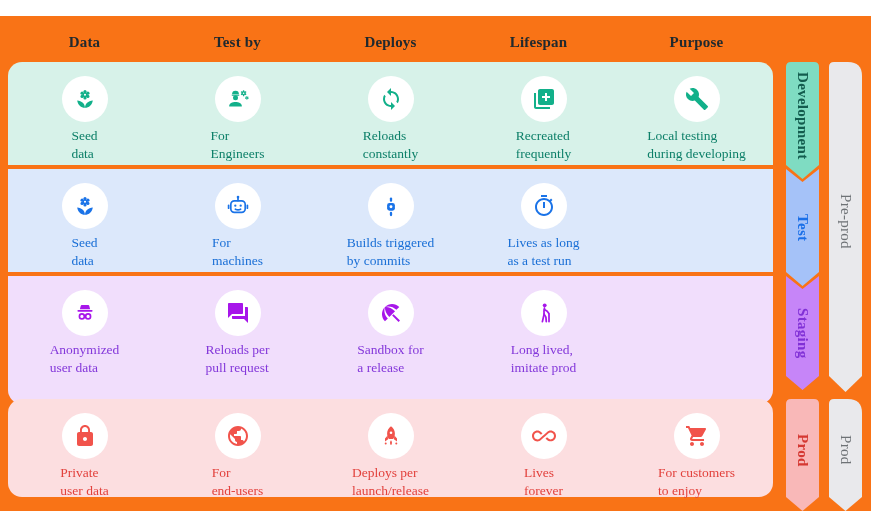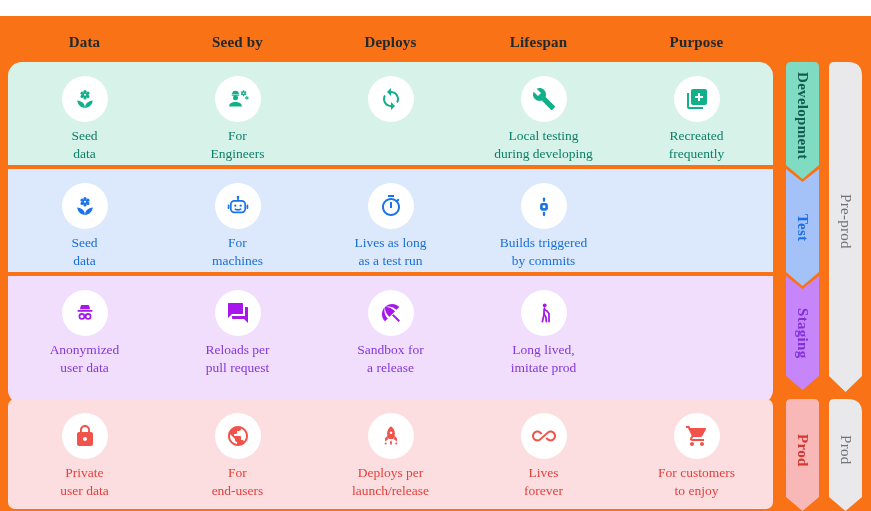--- a/index.html
+++ b/index.html
@@ -14,33 +14,33 @@
     font-size:15px;font-weight:bold;color:#20292e;letter-spacing:.2px;
   }
   
   .band{
     position:absolute;left:8px;width:765px;
     display:grid;grid-template-columns:repeat(5,1fr);
   }
   .band-dev    {top:46px;height:103px;background:#d7f2e9;border-radius:14px 14px 0 0;--icon:#12b08a;--text:#0c7f68;}
   .band-test   {top:153px;height:103px;background:#dce8fb;--icon:#1a73e8;--text:#1a6fd6;}
   .band-staging{top:260px;height:128px;background:#f1defc;border-radius:0 0 14px 14px;--icon:#a716ea;--text:#8438da;}
-  .band-prod   {top:383px;height:110px;background:#fcdee0;border-radius:7px;--icon:#f1534b;--text:#e2413c;}
+  .band-prod   {top:383px;height:98px;background:#fcdee0;border-radius:14px;--icon:#f1534b;--text:#e2413c;}
   .cell{
     display:flex;flex-direction:column;align-items:center;
     padding-top:14px;gap:5px;
   }
   .icon-circle{
     width:46px;height:46px;border-radius:50%;background:#ffffff;
     display:flex;align-items:center;justify-content:center;color:var(--icon);
     flex:0 0 auto;
   }
   .icon-circle svg{width:24px;height:24px;display:block;}
   .cell-label{
-    font-size:13.5px;line-height:17.5px;text-align:center;color:var(--text);
+    font-size:13.5px;line-height:17.5px;color:var(--text);
     white-space:pre-line;font-weight:400;
   }
   
   .tab{
     position:absolute;display:flex;align-items:center;justify-content:center;
   }
   .tab-label{
     writing-mode:vertical-rl;text-orientation:mixed;
     font-size:15px;letter-spacing:.3px;white-space:nowrap;
   }
@@ -74,21 +74,21 @@
     clip-path:path("M 0 5 Q 0 0 5 0 L 19 0 Q 33 0 33 14 L 33 98 L 16.5 112 L 0 98 Z");
     padding-bottom:10px;box-sizing:border-box;font-weight:500;
   }
 </style>
 </head>
 <body>
 
 <div class="canvas">
 
   <div class="col-header" style="left:8px">Data</div>
-  <div class="col-header" style="left:161px">Seed by</div>
+  <div class="col-header" style="left:161px">Test by</div>
   <div class="col-header" style="left:314px">Deploys</div>
   <div class="col-header" style="left:462px">Lifespan</div>
   <div class="col-header" style="left:620px">Purpose</div>
 
   <div class="band band-dev">
     <div class="cell">
       <div class="icon-circle">
         <svg viewBox="0 0 24 24" fill="currentColor">
             <circle cx="12" cy="4.6" r="1.6"></circle>
             <circle cx="14.9" cy="6.2" r="1.6"></circle>
@@ -129,38 +129,40 @@
       </div>
       <div class="cell-label">For
 Engineers</div>
     </div>
     <div class="cell">
       <div class="icon-circle">
         <svg viewBox="0 0 24 24" fill="currentColor">
             <path d="M12 4V1L8 5l4 4V6c3.31 0 6 2.69 6 6 0 1.01-.25 1.97-.7 2.8l1.46 1.46C19.54 15.03 20 13.57 20 12c0-4.42-3.58-8-8-8zm0 14c-3.31 0-6-2.69-6-6 0-1.01.25-1.97.7-2.8L5.24 7.74C4.46 8.97 4 10.43 4 12c0 4.42 3.58 8 8 8v3l4-4-4-4v3z"></path>
           </svg>
       </div>
+      <div class="cell-label">Reloads
+constantly</div>
+    </div>
+    <div class="cell">
+      <div class="icon-circle">
+        <svg viewBox="0 0 24 24" fill="currentColor">
+            <path d="M20 2H8c-1.1 0-2 .9-2 2v12c0 1.1.9 2 2 2h12c1.1 0 2-.9 2-2V4c0-1.1-.9-2-2-2zm-2 9h-3v3h-2v-3h-3V9h3V6h2v3h3v2zM4 6H2v14c0 1.1.9 2 2 2h14v-2H4V6z"></path>
+          </svg>
+      </div>
+      <div class="cell-label">Recreated
+frequently</div>
     </div>
     <div class="cell">
       <div class="icon-circle">
         <svg viewBox="0 0 24 24" fill="currentColor">
             <path d="M22.7 19l-9.1-9.1c.9-2.3.4-5-1.5-6.9-2-2-5-2.4-7.4-1.3L9 6 6 9 1.6 4.7C.4 7.1.9 10.1 2.9 12.1c1.9 1.9 4.6 2.4 6.9 1.5l9.1 9.1c.4.4 1 .4 1.4 0l2.3-2.3c.5-.4.5-1.1.1-1.4z"></path>
           </svg>
       </div>
       <div class="cell-label">Local testing
 during developing</div>
-    </div>
-    <div class="cell">
-      <div class="icon-circle">
-        <svg viewBox="0 0 24 24" fill="currentColor">
-            <path d="M20 2H8c-1.1 0-2 .9-2 2v12c0 1.1.9 2 2 2h12c1.1 0 2-.9 2-2V4c0-1.1-.9-2-2-2zm-2 9h-3v3h-2v-3h-3V9h3V6h2v3h3v2zM4 6H2v14c0 1.1.9 2 2 2h14v-2H4V6z"></path>
-          </svg>
-      </div>
-      <div class="cell-label">Recreated
-frequently</div>
     </div>
   </div>
 
   <div class="band band-test">
     <div class="cell">
       <div class="icon-circle">
         <svg viewBox="0 0 24 24" fill="currentColor">
             <circle cx="12" cy="4.6" r="1.6"></circle>
             <circle cx="14.9" cy="6.2" r="1.6"></circle>
             <circle cx="14.9" cy="9.4" r="1.6"></circle>
@@ -189,37 +191,37 @@
             <circle cx="9.3" cy="11.7" r="1.15" fill="currentColor"></circle>
             <circle cx="14.7" cy="11.7" r="1.15" fill="currentColor"></circle>
           </svg>
       </div>
       <div class="cell-label">For
 machines</div>
     </div>
     <div class="cell">
       <div class="icon-circle">
         <svg viewBox="0 0 24 24" fill="currentColor">
-            <path d="M15 1H9v2h6V1zm-4 13h2V8h-2v6zm8.03-6.61l1.42-1.42c-.43-.51-.9-.99-1.41-1.41l-1.42 1.42C16.07 4.74 14.12 4 12 4c-4.97 0-9 4.03-9 9s4.02 9 9 9 9-4.03 9-9c0-2.12-.74-4.07-1.97-5.61zM12 20c-3.87 0-7-3.13-7-7s3.13-7 7-7 7 3.13 7 7-3.13 7-7 7z"></path>
-          </svg>
-      </div>
-      <div class="cell-label">Lives as long
-as a test run</div>
-    </div>
-    <div class="cell">
-      <div class="icon-circle">
-        <svg viewBox="0 0 24 24" fill="currentColor">
             <rect x="10.85" y="3.4" width="2.3" height="4.4" rx="1.15"></rect>
             <rect x="8.1" y="8.9" width="7.8" height="7.8" rx="2.4"></rect>
             <circle cx="12" cy="12.8" r="1.45" fill="#fff"></circle>
             <rect x="10.85" y="17.8" width="2.3" height="4.4" rx="1.15"></rect>
           </svg>
       </div>
       <div class="cell-label">Builds triggered
 by commits</div>
+    </div>
+    <div class="cell">
+      <div class="icon-circle">
+        <svg viewBox="0 0 24 24" fill="currentColor">
+            <path d="M15 1H9v2h6V1zm-4 13h2V8h-2v6zm8.03-6.61l1.42-1.42c-.43-.51-.9-.99-1.41-1.41l-1.42 1.42C16.07 4.74 14.12 4 12 4c-4.97 0-9 4.03-9 9s4.02 9 9 9 9-4.03 9-9c0-2.12-.74-4.07-1.97-5.61zM12 20c-3.87 0-7-3.13-7-7s3.13-7 7-7 7 3.13 7 7-3.13 7-7 7z"></path>
+          </svg>
+      </div>
+      <div class="cell-label">Lives as long
+as a test run</div>
     </div>
   </div>
 
   <div class="band band-staging">
     <div class="cell">
       <div class="icon-circle">
         <svg viewBox="0 0 24 24" fill="currentColor">
             <path d="M7.7 4.9 c0.1-0.5 0.55-0.9 1.1-0.9 h6.4 c0.55 0 1 0.4 1.1 0.9 L17.1 8.3 H6.9 z"></path>
             <rect x="4.4" y="8.9" width="15.2" height="1.8" rx="0.9"></rect>
             <circle cx="8.9" cy="15.4" r="2.45" fill="none" stroke="currentColor" stroke-width="1.7"></circle>

